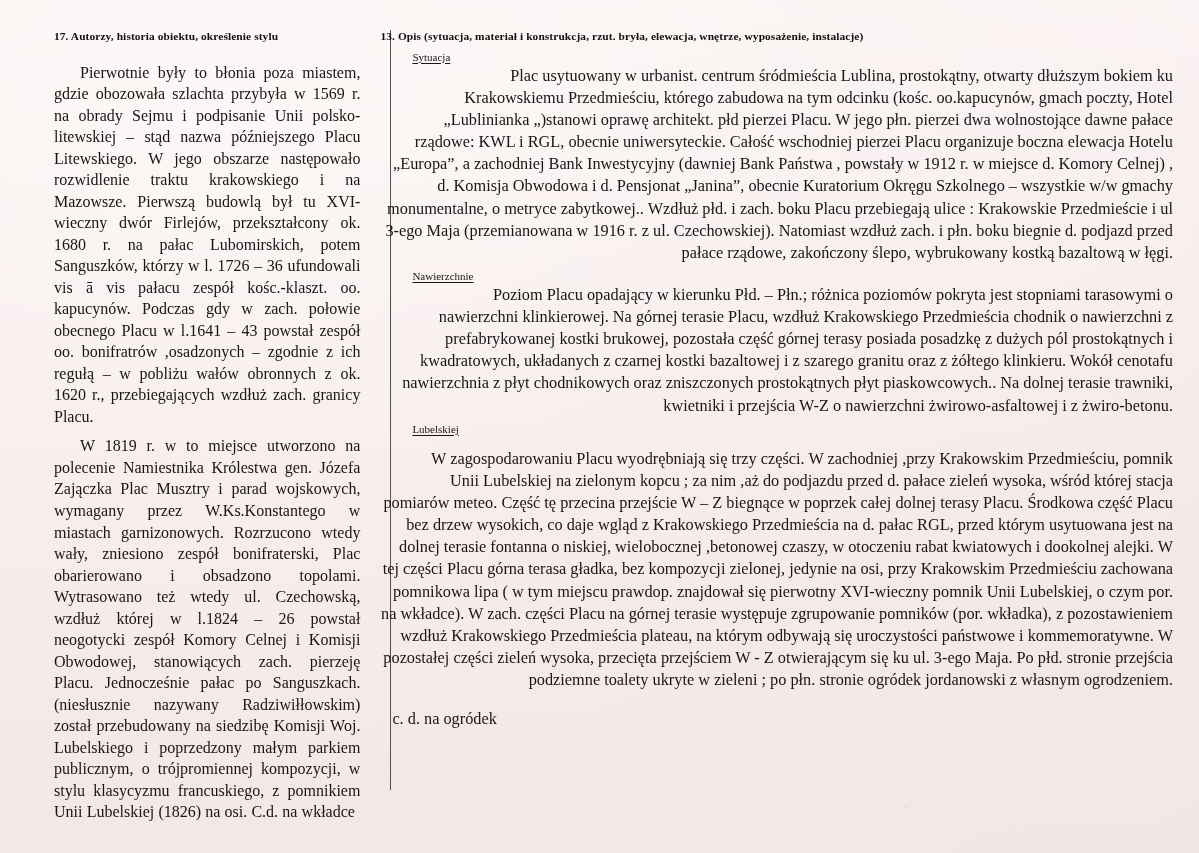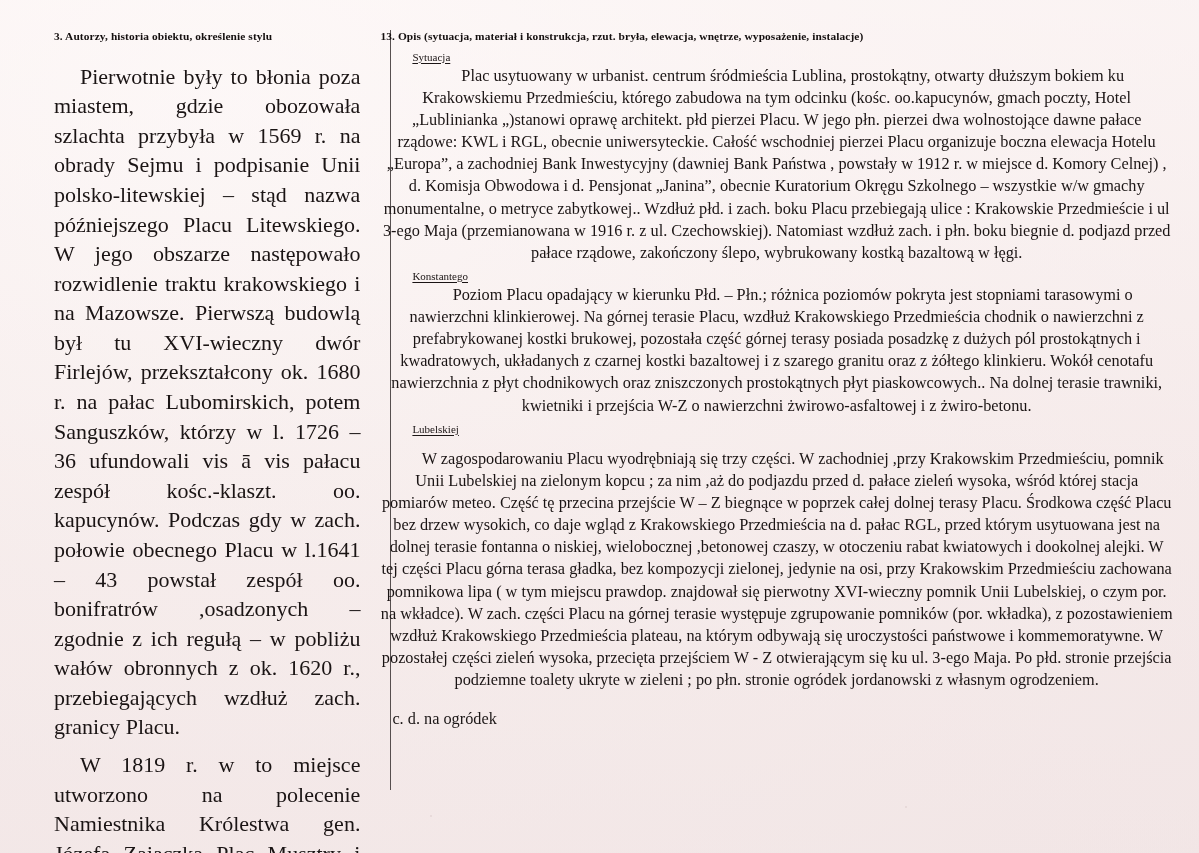--- a/index.html
+++ b/index.html
@@ -66,35 +66,35 @@
     line-height: 1.2;
     margin: 0 0 18px 0;
     color: #140f0f;
   }
   .col-right .field-header {
     margin-bottom: 6px;
   }
 
   p.body-text {
     margin: 0;
-    font-size: 22px;
+    font-size: 16px;
     line-height: 1.345;
     color: #1a1414;
   }
   .col-left p.body-text {
     text-align: justify;
     text-indent: 26px;
     word-spacing: 0.2px;
   }
   .col-left p.body-text + p.body-text {
     margin-top: 8px;
   }
 
   .col-right p.body-text {
-    text-align: center;
+    text-align: right;
     font-size: 16.3px;
     line-height: 1.355;
   }
   .col-right p.body-text.indent {
     text-indent: 32px;
   }
 
   .subhead {
     margin: 0 0 0 32px;
     font-size: 11px;
@@ -123,36 +123,36 @@
 </style>
 </head>
 <body>
 
 <div class="page">
   <div class="sheet"></div>
 
   <div class="columns">
 
     <div class="col col-left">
-      <div class="field-header">3. Autorzy, historia obiektu, określenie stylu</div>
+      <div class="field-header">17. Autorzy, historia obiektu, określenie stylu</div>
       <p class="body-text">Pierwotnie były to błonia poza miastem, gdzie obozowała szlachta przybyła w 1569 r. na obrady Sejmu i podpisanie Unii polsko-litewskiej – stąd nazwa późniejszego Placu Litewskiego. W jego obszarze następowało rozwidlenie traktu krakowskiego i na Mazowsze. Pierwszą budowlą był tu XVI-wieczny dwór Firlejów, przekształcony ok. 1680 r. na pałac Lubomirskich, potem Sanguszków, którzy w l. 1726 – 36 ufundowali vis ā vis pałacu zespół kośc.-klaszt. oo. kapucynów. Podczas gdy w zach. połowie obecnego Placu w l.1641 – 43 powstał zespół oo. bonifratrów ,osadzonych – zgodnie z ich regułą – w pobliżu wałów obronnych z ok. 1620 r., przebiegających wzdłuż zach. granicy Placu.</p>
       <p class="body-text">W 1819 r. w to miejsce utworzono na polecenie Namiestnika Królestwa gen. Józefa Zajączka Plac Musztry i parad wojskowych, wymagany przez W.Ks.Konstantego w miastach garnizonowych. Rozrzucono wtedy wały, zniesiono zespół bonifraterski, Plac obarierowano i obsadzono topolami. Wytrasowano też wtedy ul. Czechowską, wzdłuż której w l.1824 – 26 powstał neogotycki zespół Komory Celnej i Komisji Obwodowej, stanowiących zach. pierzeję Placu. Jednocześnie pałac po Sanguszkach. (niesłusznie nazywany Radziwiłłowskim) został przebudowany na siedzibę Komisji Woj. Lubelskiego i poprzedzony małym parkiem publicznym, o trójpromiennej kompozycji, w stylu klasycyzmu francuskiego, z pomnikiem Unii Lubelskiej (1826) na osi. C.d. na wkładce</p>
     </div>
 
     <div class="divider"></div>
 
     <div class="col col-right">
       <div class="field-header">13. Opis (sytuacja, materiał i konstrukcja, rzut. bryła, elewacja, wnętrze, wyposażenie, instalacje)</div>
 
       <div class="subhead">Sytuacja</div>
       <p class="body-text indent">Plac usytuowany w urbanist. centrum śródmieścia Lublina, prostokątny, otwarty dłuższym bokiem ku Krakowskiemu Przedmieściu, którego zabudowa na tym odcinku  (kośc. oo.kapucynów, gmach poczty, Hotel „Lublinianka „)stanowi oprawę architekt. płd pierzei Placu. W jego płn. pierzei dwa wolnostojące dawne pałace rządowe: KWL i RGL, obecnie uniwersyteckie. Całość wschodniej pierzei Placu organizuje boczna elewacja Hotelu „Europa”, a zachodniej Bank Inwestycyjny (dawniej Bank Państwa , powstały w 1912 r. w miejsce d. Komory Celnej) , d. Komisja Obwodowa i d. Pensjonat „Janina”, obecnie Kuratorium Okręgu Szkolnego – wszystkie w/w gmachy monumentalne, o metryce zabytkowej.. Wzdłuż płd. i zach. boku  Placu przebiegają ulice : Krakowskie Przedmieście i ul 3-ego Maja (przemianowana w 1916 r. z ul. Czechowskiej). Natomiast wzdłuż zach. i płn. boku biegnie d. podjazd przed pałace rządowe, zakończony ślepo, wybrukowany kostką bazaltową w łęgi.</p>
 
       <div class="gap-s"></div>
 
-      <div class="subhead">Konstantego</div>
+      <div class="subhead">Nawierzchnie</div>
       <p class="body-text indent">Poziom Placu opadający w kierunku  Płd. – Płn.; różnica poziomów pokryta jest stopniami tarasowymi o nawierzchni klinkierowej. Na górnej terasie Placu, wzdłuż Krakowskiego Przedmieścia chodnik o nawierzchni z prefabrykowanej kostki brukowej,  pozostała część górnej terasy posiada posadzkę z dużych pól prostokątnych i kwadratowych, układanych z czarnej kostki bazaltowej i z szarego granitu oraz z żółtego klinkieru. Wokół cenotafu nawierzchnia z płyt chodnikowych oraz zniszczonych prostokątnych płyt piaskowcowych.. Na dolnej terasie trawniki, kwietniki i przejścia W-Z o nawierzchni żwirowo-asfaltowej i z żwiro-betonu.</p>
 
       <div class="gap-s"></div>
 
       <div class="subhead">Lubelskiej</div>
 
       <div class="gap-m"></div>
 
       <p class="body-text indent">W zagospodarowaniu Placu wyodrębniają się trzy części. W zachodniej ,przy Krakowskim Przedmieściu, pomnik Unii Lubelskiej na zielonym kopcu ; za nim ,aż do podjazdu przed d. pałace zieleń wysoka, wśród której  stacja pomiarów meteo. Część tę przecina przejście W – Z biegnące  w poprzek całej dolnej terasy Placu. Środkowa część Placu bez drzew wysokich, co daje wgląd z Krakowskiego Przedmieścia  na d. pałac RGL, przed którym usytuowana jest na dolnej terasie fontanna o niskiej, wielobocznej ,betonowej czaszy, w otoczeniu rabat kwiatowych i dookolnej alejki. W tej części Placu górna terasa gładka,  bez kompozycji zielonej, jedynie na osi, przy  Krakowskim Przedmieściu zachowana pomnikowa lipa ( w tym miejscu prawdop. znajdował się pierwotny XVI-wieczny pomnik Unii Lubelskiej, o czym por. na wkładce). W zach. części Placu na  górnej terasie występuje zgrupowanie pomników (por. wkładka), z pozostawieniem wzdłuż Krakowskiego Przedmieścia plateau, na którym odbywają się uroczystości państwowe i kommemoratywne. W pozostałej części zieleń wysoka, przecięta przejściem W - Z  otwierającym się ku ul. 3-ego Maja. Po płd. stronie  przejścia podziemne toalety ukryte w zieleni ; po płn. stronie ogródek jordanowski z własnym ogrodzeniem.</p>
 

